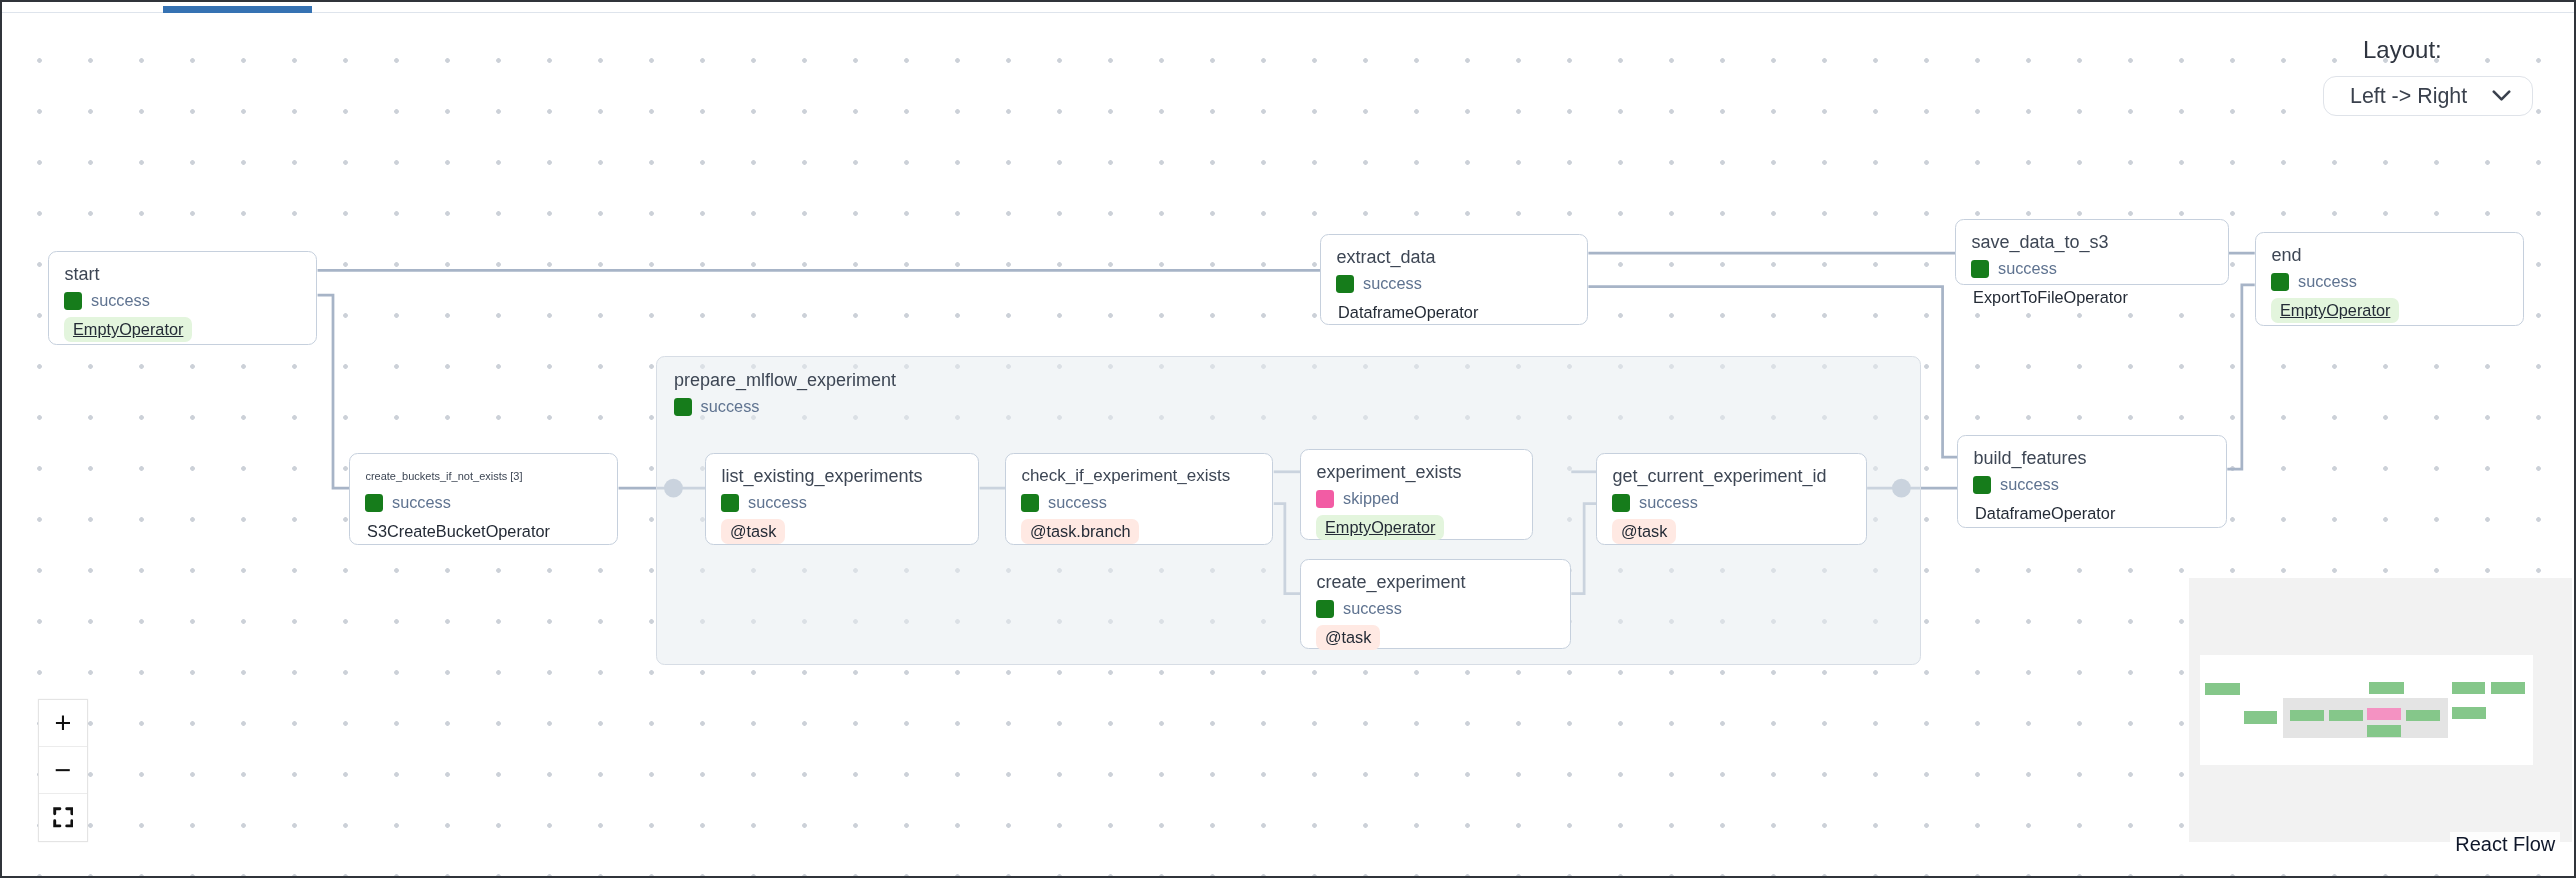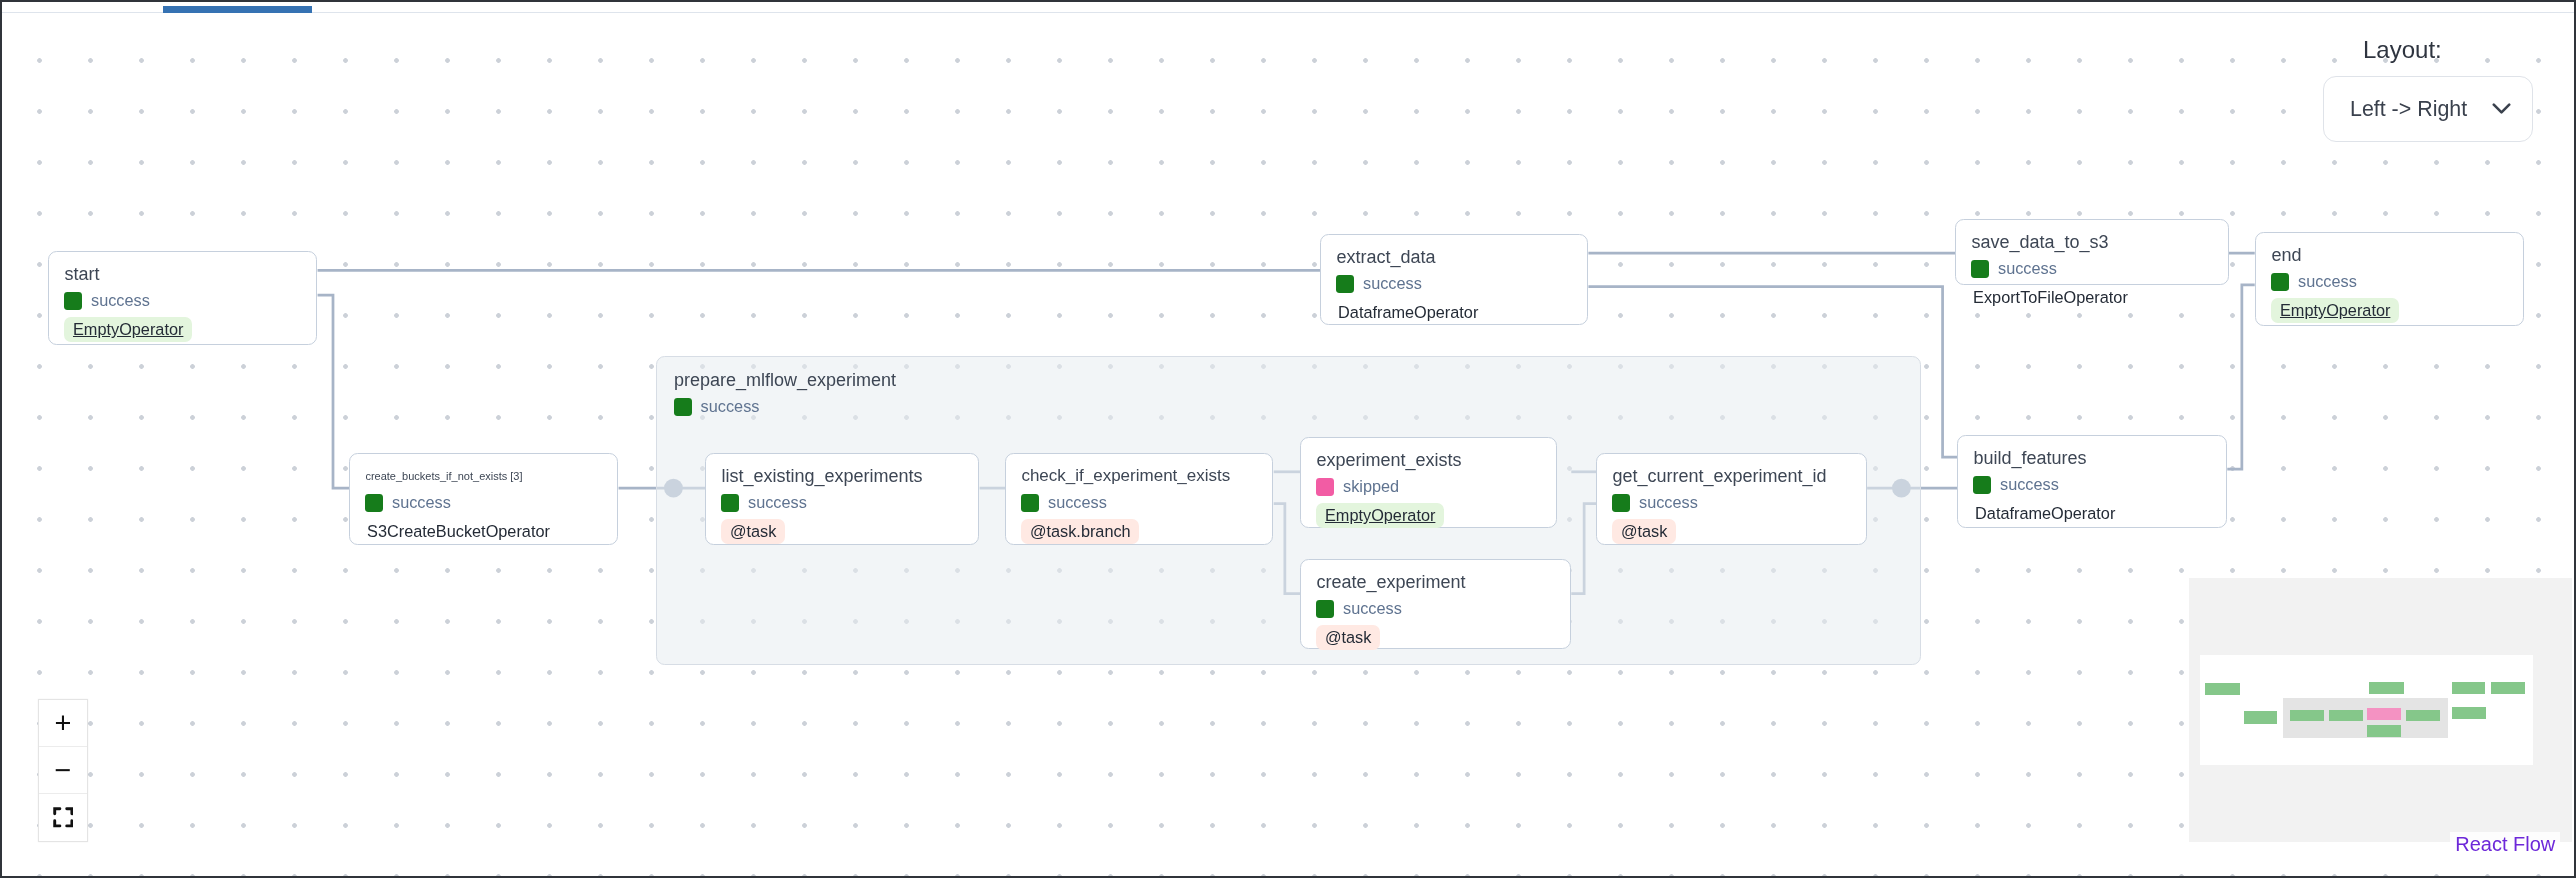--- a/index.html
+++ b/index.html
@@ -43,21 +43,21 @@
   .badge { display:inline-block; font-size:16.3px; color:#242b36; line-height:20.6px;
            padding:2.6px 8.6px; border-radius:6.9px; margin-top:2.6px; white-space:nowrap; }
   .badge.green  { background:#e3f5dd;text-decoration:underline; }
   .badge.salmon { background:#ffe9e3; }
   .badge.plain  { background:transparent; padding-left:1.7px; }
   .tasks-link { font-size:17px; color:#2a6fdb; margin-top:3.4px; }
 
   
   .layout-panel { position:absolute; right:41px; top:34px; z-index:20; }
   .layout-label { font-size:24px; color:#2f3540; margin-bottom:12px;margin-left:40px; }
-  .layout-select { width:210px; height:66px; background:#fff; border:1.7px solid #dfe3e9;
+  .layout-select { width:210px; height:40px; background:#fff; border:1.7px solid #dfe3e9;
     border-radius:13px; display:flex; align-items:center; justify-content:space-between;
     padding:0 20.6px 0 26px; cursor:pointer; }
   .layout-value { font-size:21.4px; color:#3a414d; }
   .chev { width:19px; height:12px; }
 
   
   .controls { position:absolute; left:36px; top:697px; width:50px; z-index:20;
     background:#fff; border:0.9px solid #e4e4e4; box-shadow:0 0 1.7px rgba(0,0,0,0.06); }
   .ctl-btn { width:100%; height:47px; display:flex; align-items:center; justify-content:center;
     background:#fff; border:none; border-bottom:0.9px solid #ececec; cursor:pointer;
@@ -65,21 +65,21 @@
   .ctl-btn:last-child { border-bottom:none; }
 
   
   .minimap { position:absolute; left:2187px; top:576px; width:383px; height:264px;
     background:#f2f2f2; z-index:20; }
   .mm-viewport { position:absolute; left:11px; top:77px; width:333px; height:110px; background:#ffffff; }
   .mm-node { position:absolute; }
   .mm-green { background:#85c78a; }
   .mm-pink  { background:#f492c2; }
   .mm-group { background:#e4e4e4; }
-  .attribution { position:absolute; right:13.7px; bottom:19px; font-size:20px; color:#6d28d9;
+  .attribution { position:absolute; right:13.7px; bottom:19px; font-size:20px; color:#0f172a;
     background:rgba(255,255,255,0.85); padding:0.9px 5.1px; z-index:21; }
 </style>
 </head>
 <body>
 
 <div class="frame">
 
   <div class="tabbar">
     <div class="tab-indicator"></div>
   </div>
@@ -168,21 +168,21 @@
 
     <div class="node" style="left:1003px;top:440px;width:268px;height:92px">
       <div class="nt" style="font-size:17px">check_if_experiment_exists</div>
       <div class="ns">
         <span class="sq success"></span>
         <span class="st">success</span>
       </div>
       <span class="badge salmon">@task.branch</span>
     </div>
 
-    <div class="node" style="left:1298px;top:424px;width:257px;height:91px">
+    <div class="node" style="left:1298px;top:436px;width:233px;height:91px">
       <div class="nt">experiment_exists</div>
       <div class="ns">
         <span class="sq skipped"></span>
         <span class="st">skipped</span>
       </div>
       <span class="badge green">EmptyOperator</span>
     </div>
 
     <div class="node" style="left:1298px;top:546px;width:271px;height:90px">
       <div class="nt">create_experiment</div>

